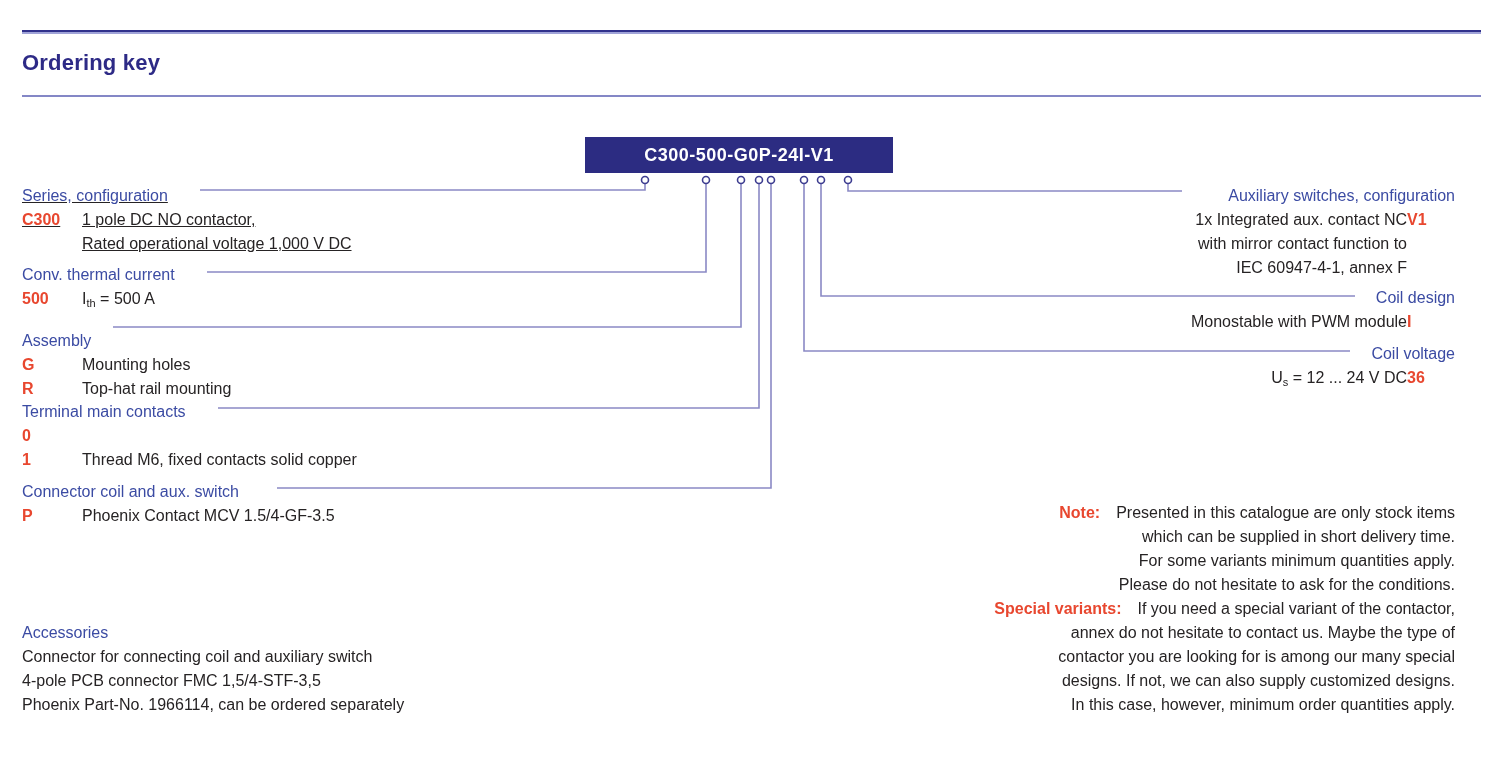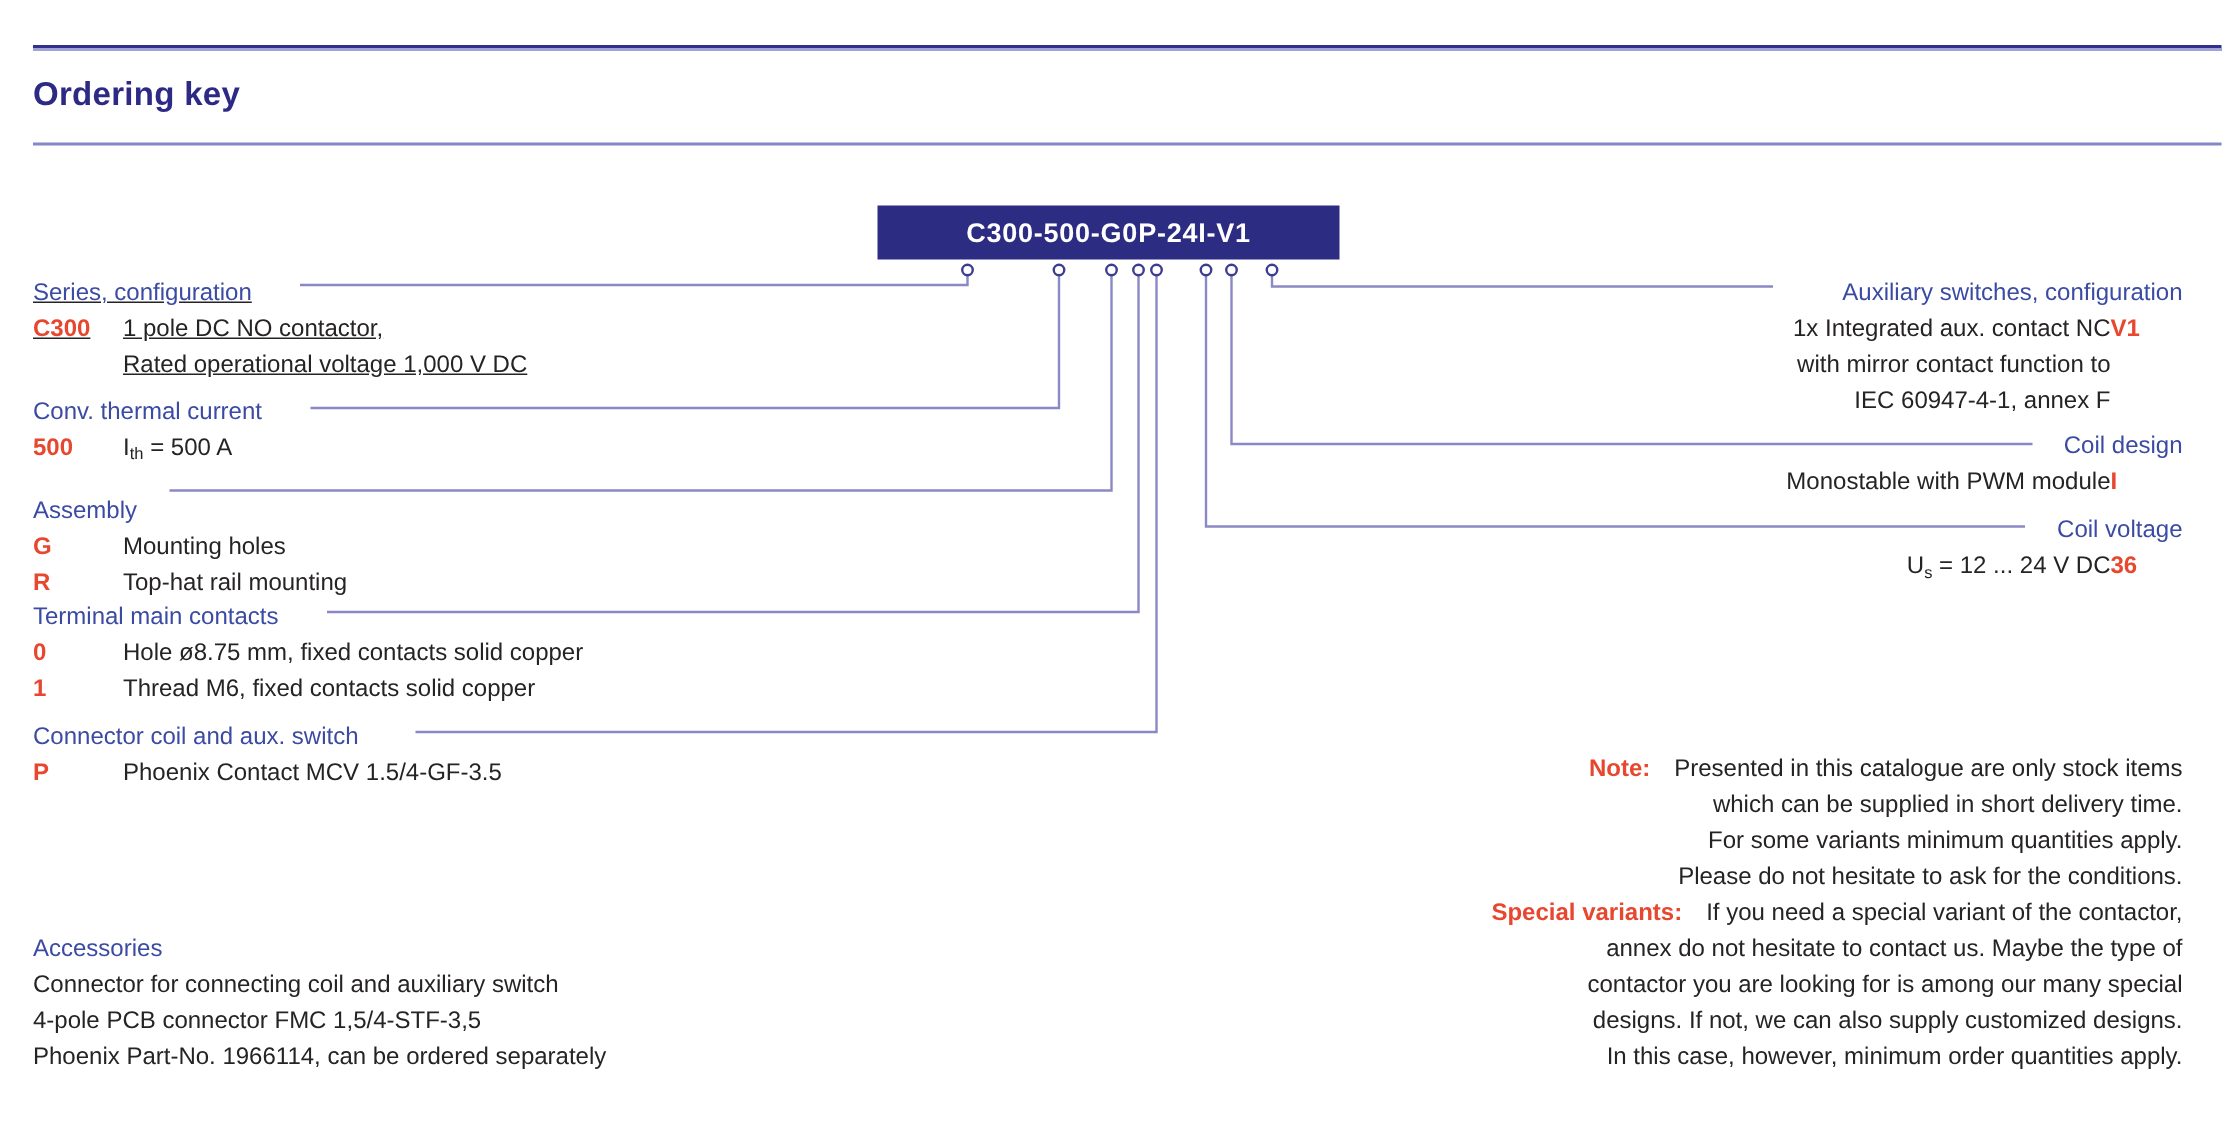--- a/index.html
+++ b/index.html
@@ -107,21 +107,20 @@
     <div class="lrow">
       <span class="lcode">R</span>
       <span class="ldesc">Top-hat rail mounting</span>
     </div>
   </div>
 
   <div class="sec" style="top:400px;">
     <div class="blue-label">Terminal main contacts</div>
     <div class="lrow">
       <span class="lcode">0</span>
-      <span class="ldesc">Hole ø8.75 mm, fixed contacts solid copper</span>
     </div>
     <div class="lrow">
       <span class="lcode">1</span>
       <span class="ldesc">Thread M6, fixed contacts solid copper</span>
     </div>
   </div>
 
   <div class="sec" style="top:480px;">
     <div class="blue-label">Connector coil and aux. switch</div>
     <div class="lrow">

